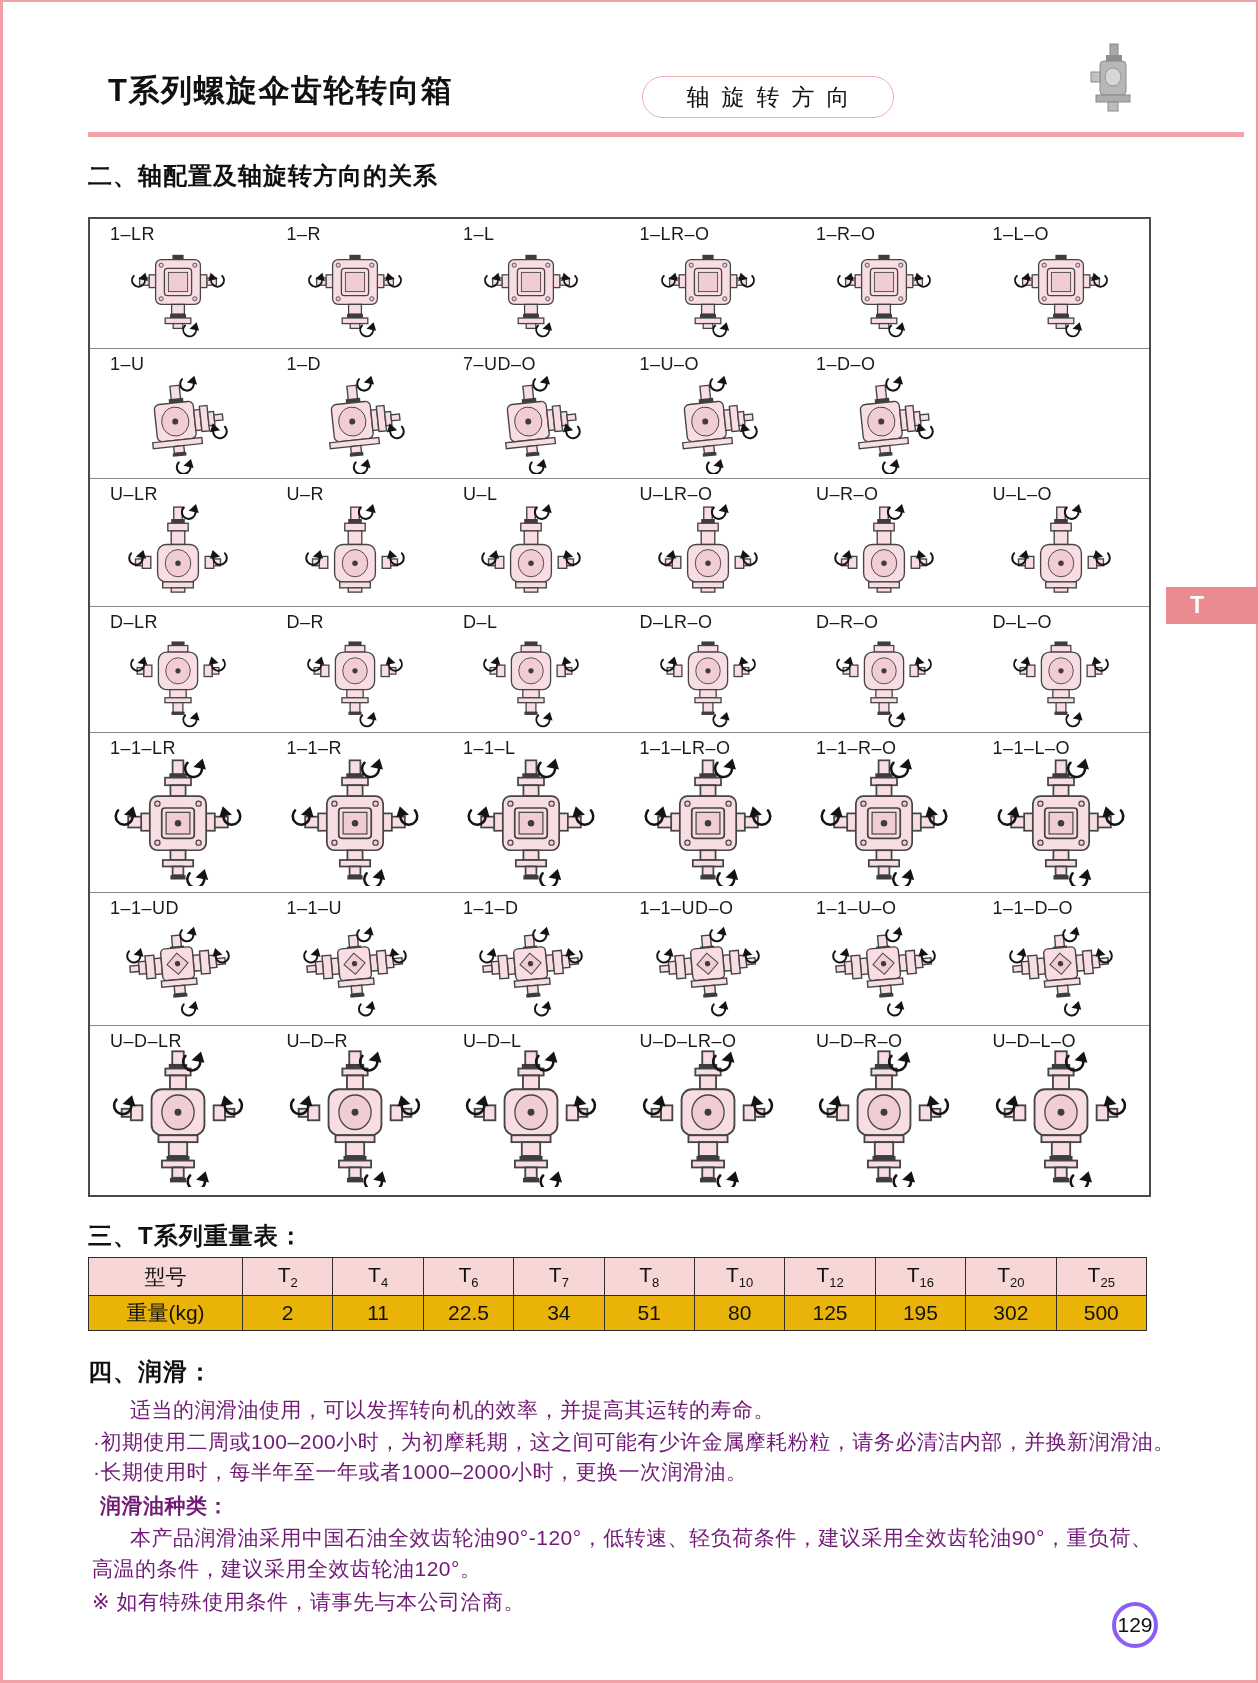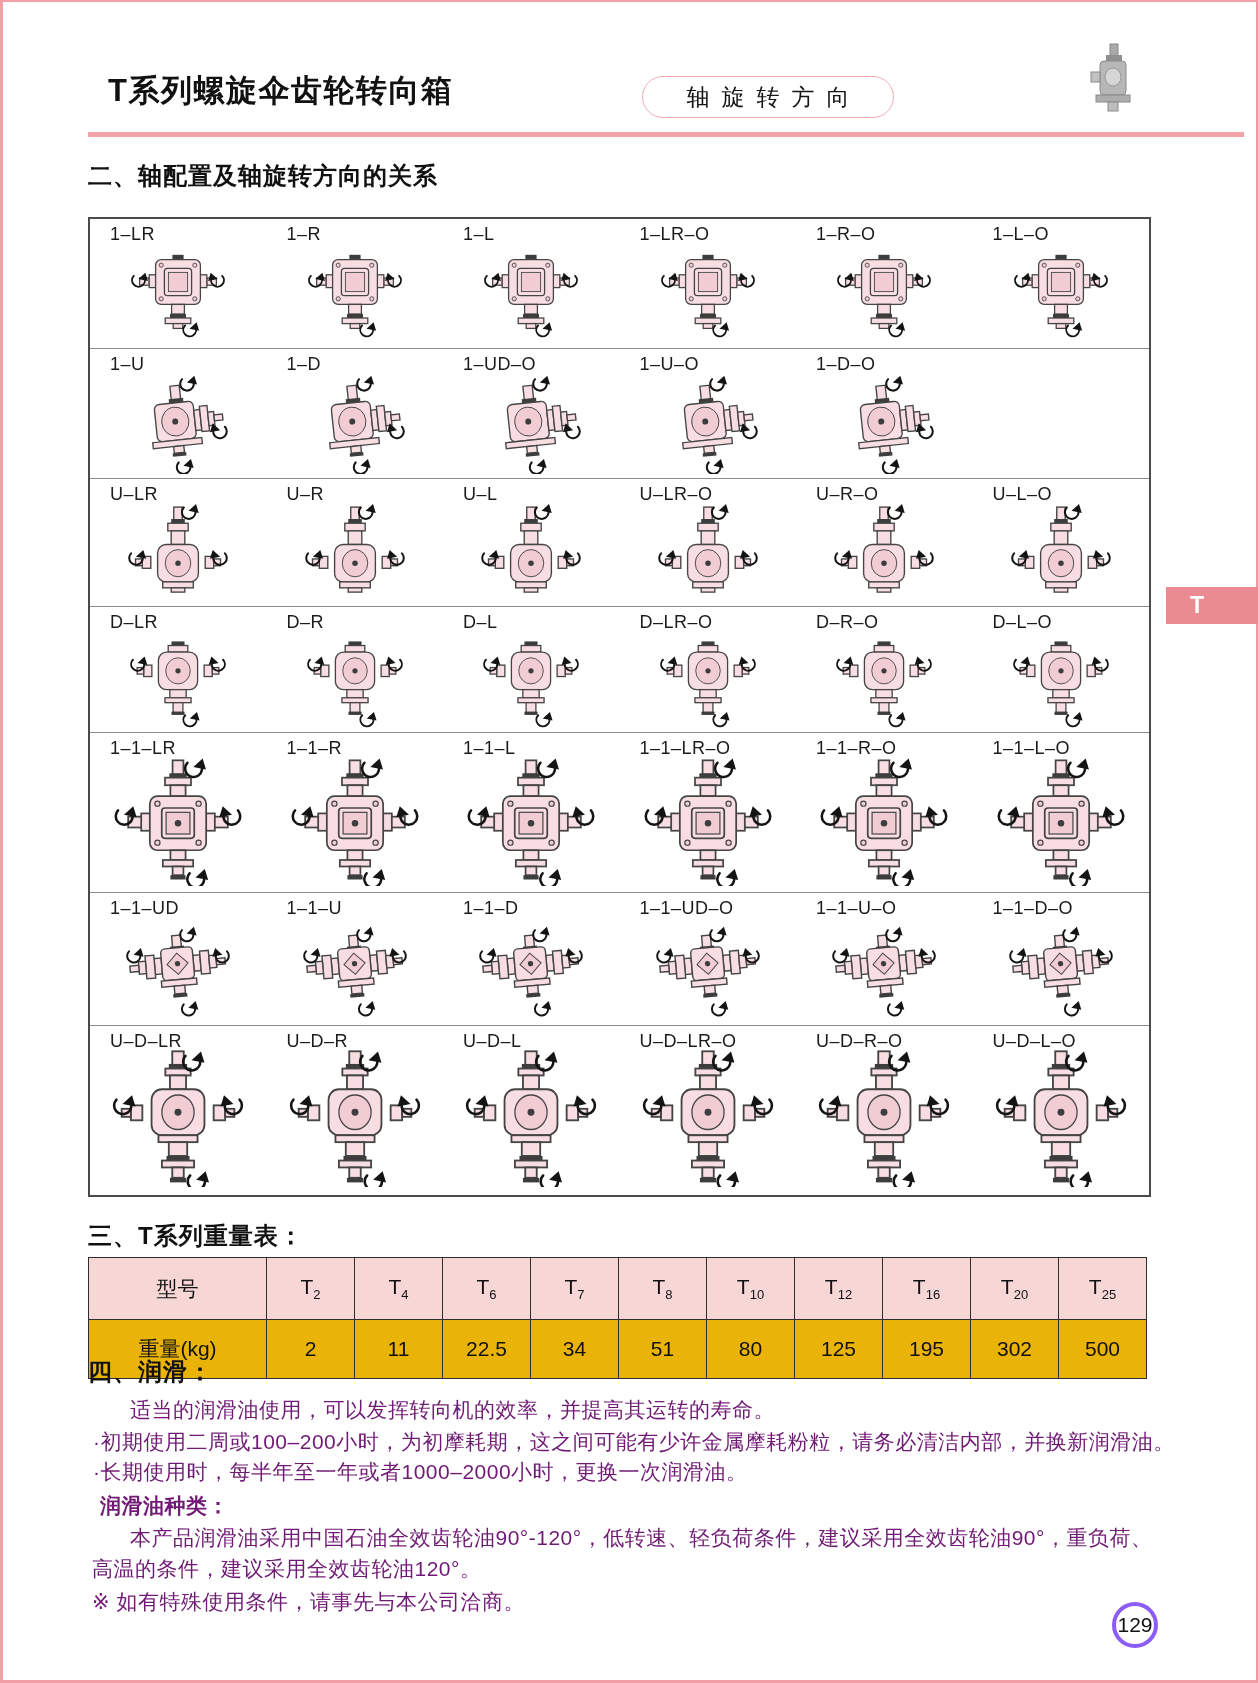--- a/index.html
+++ b/index.html
@@ -44,21 +44,21 @@
   
   .gb{fill:#f8dde2;stroke:#454545;stroke-width:1.6}
   .gi{fill:#f1ccd3;stroke:#454545;stroke-width:1.1}
   .gd{fill:#3d3d3d;stroke:none}
   .ar{fill:none;stroke:#141414;stroke-width:3;stroke-linecap:round}
   .ah{fill:#141414;stroke:none}
 
   
   .wtable{position:absolute;left:88px;top:1257px;width:1059px;border-collapse:collapse;table-layout:fixed;
     font-size:21px;color:#111;}
-  .wtable th,.wtable td{border:1.5px solid #2e2e2e;text-align:center;font-weight:400;padding:12px;}
+  .wtable th,.wtable td{border:1.5px solid #2e2e2e;text-align:center;font-weight:400;padding:0;}
   .wtable tr:first-child th{background:#f7d6d6;height:37px;}
   .wtable tr:last-child th,.wtable tr:last-child td{height:34px;background:#eab308;margin-top:20px;}
   .wtable .first{width:153px;}
   .wtable sub{font-size:13px;}
 
   
   .ltext{position:absolute;font-size:21px;color:#701a75;letter-spacing:0.5px;white-space:nowrap;}
   #lub-intro{left:130px;top:1396px;}
   #lub-b1{left:93px;top:1428px;}
   #lub-b2{left:93px;top:1458px;}
@@ -306,21 +306,21 @@
           <use href="#ib-b"></use>
         </svg>
   </div>
       <div class="gcell">
     <span class="cell-label">1–D</span>
     <svg class="cell-icon" viewBox="0 0 120 120">
           <use href="#ib-b"></use>
         </svg>
   </div>
       <div class="gcell">
-    <span class="cell-label">1–UD–O</span>
+    <span class="cell-label">7–UD–O</span>
     <svg class="cell-icon" viewBox="0 0 120 120">
           <use href="#ib-b"></use>
         </svg>
   </div>
       <div class="gcell">
     <span class="cell-label">1–U–O</span>
     <svg class="cell-icon" viewBox="0 0 120 120">
           <use href="#ib-b"></use>
         </svg>
   </div>

